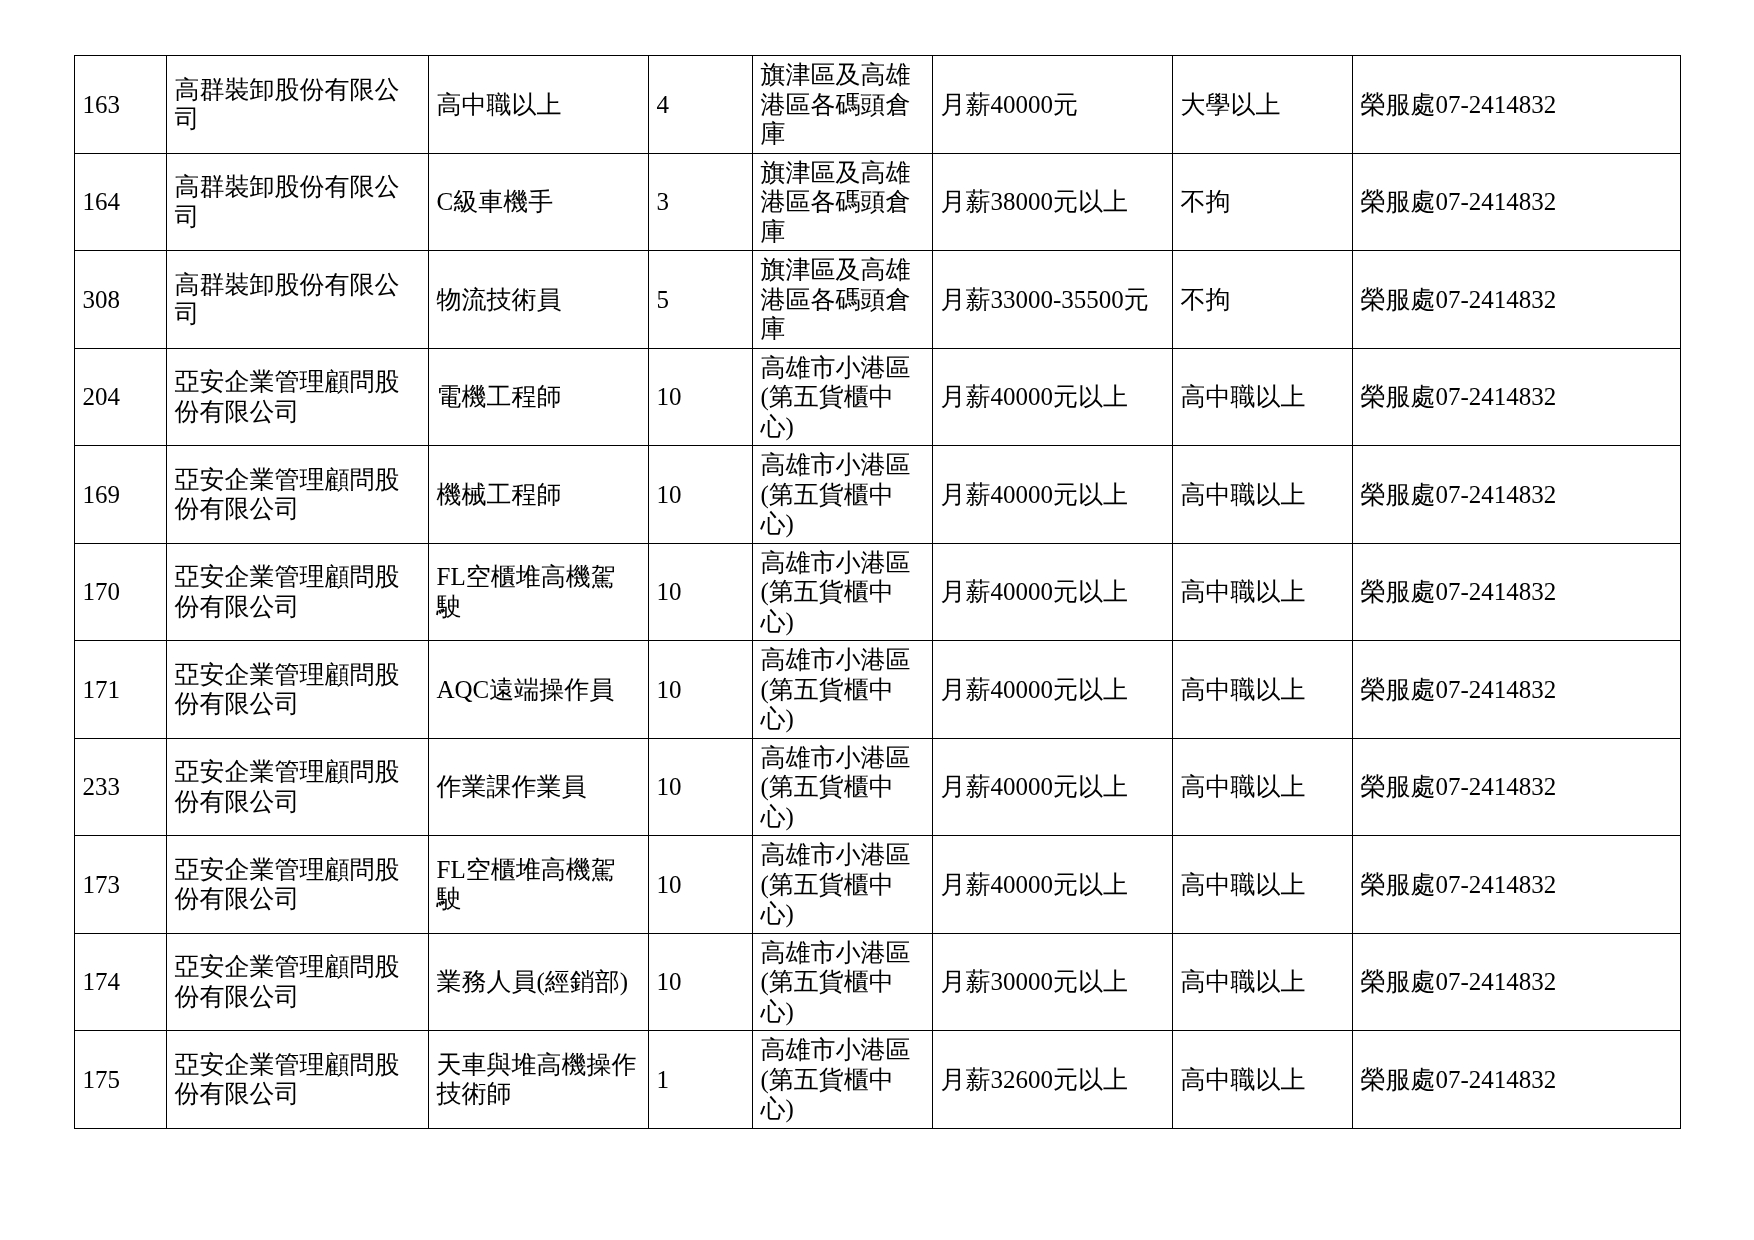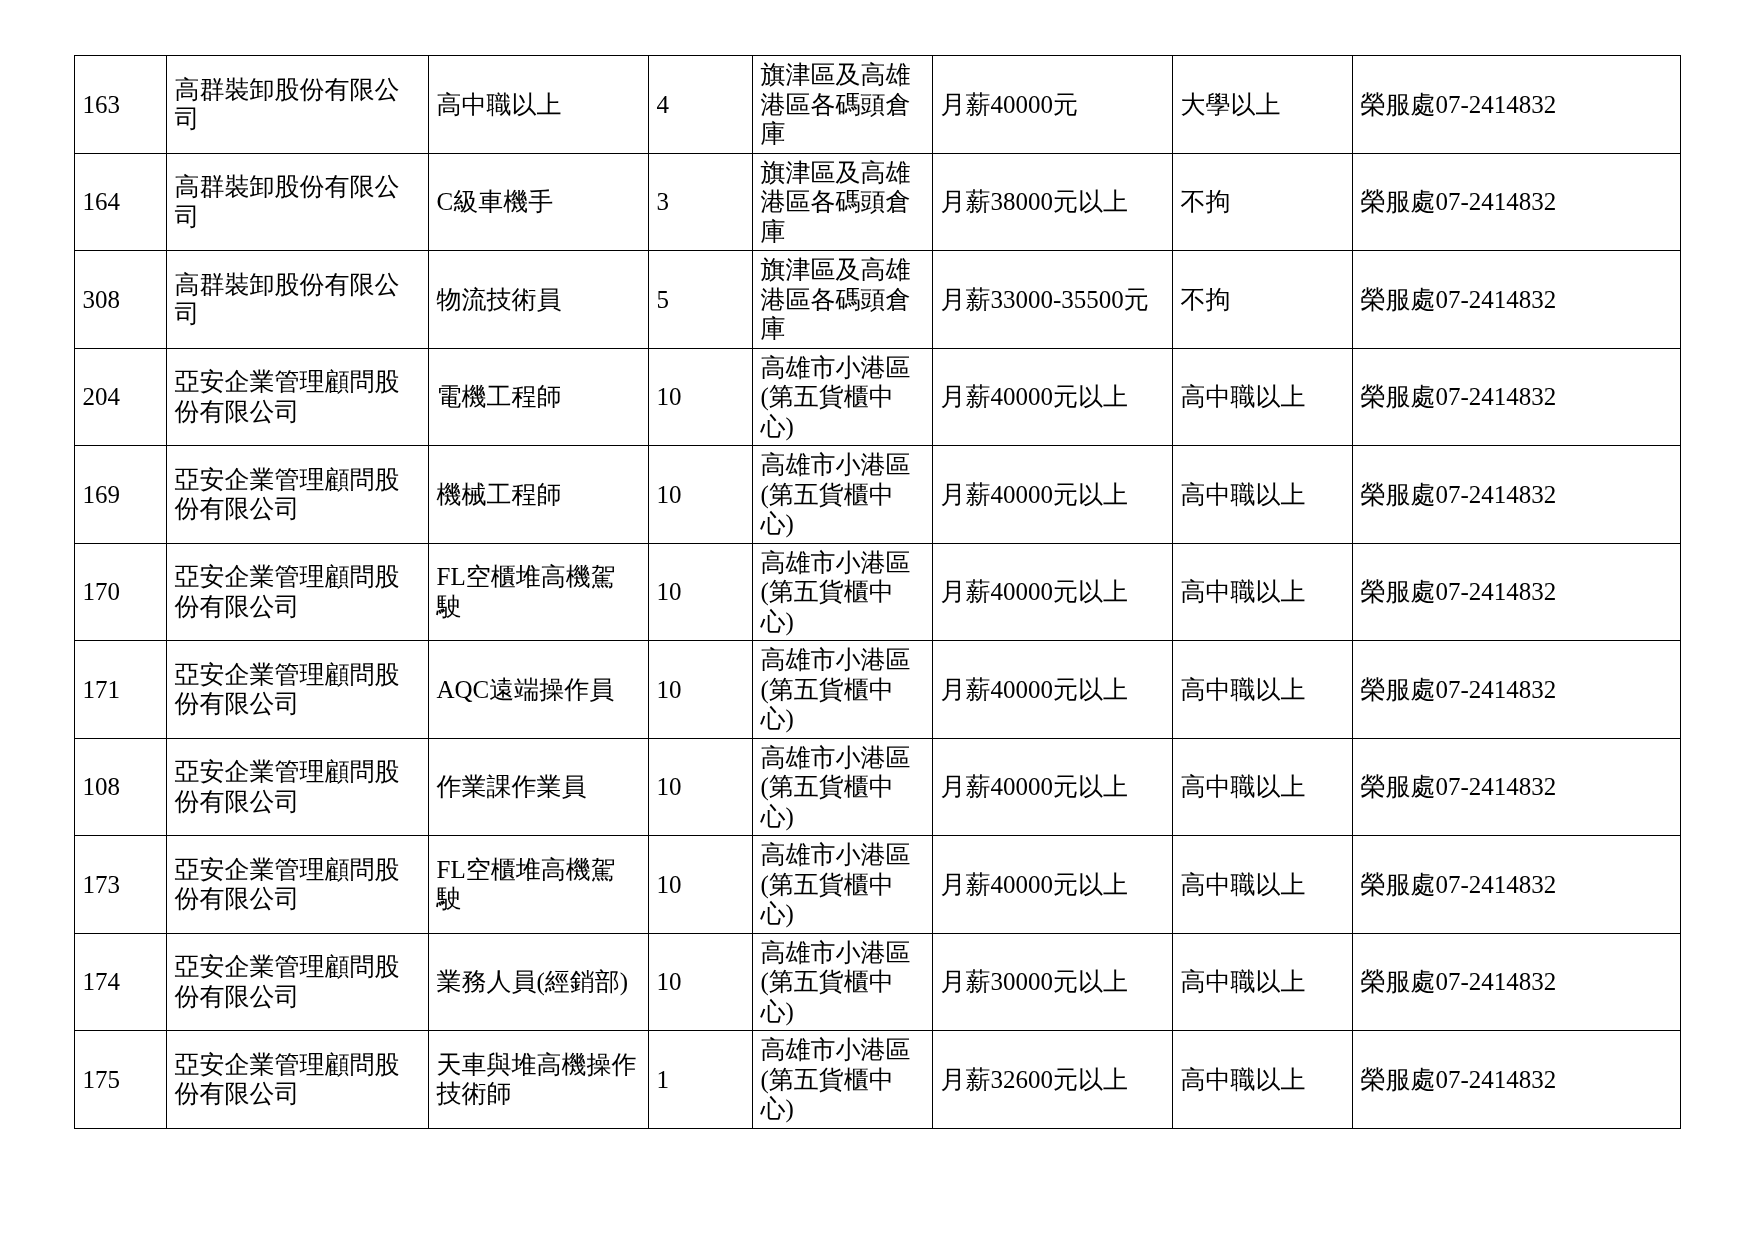--- a/index.html
+++ b/index.html
@@ -132,21 +132,21 @@
           <td class="cell-center">171</td>
           <td class="cell-left">亞安企業管理顧問股份有限公司</td>
           <td class="cell-left">AQC遠端操作員</td>
           <td class="cell-center">10</td>
           <td class="cell-left two-line">高雄市小港區(第五貨櫃中心)</td>
           <td class="cell-left">月薪40000元以上</td>
           <td class="cell-left">高中職以上</td>
           <td class="cell-left">榮服處07-2414832</td>
         </tr>
         <tr>
-          <td class="cell-center">108</td>
+          <td class="cell-center">233</td>
           <td class="cell-left">亞安企業管理顧問股份有限公司</td>
           <td class="cell-left">作業課作業員</td>
           <td class="cell-center">10</td>
           <td class="cell-left two-line">高雄市小港區(第五貨櫃中心)</td>
           <td class="cell-left">月薪40000元以上</td>
           <td class="cell-left">高中職以上</td>
           <td class="cell-left">榮服處07-2414832</td>
         </tr>
         <tr>
           <td class="cell-center">173</td>

